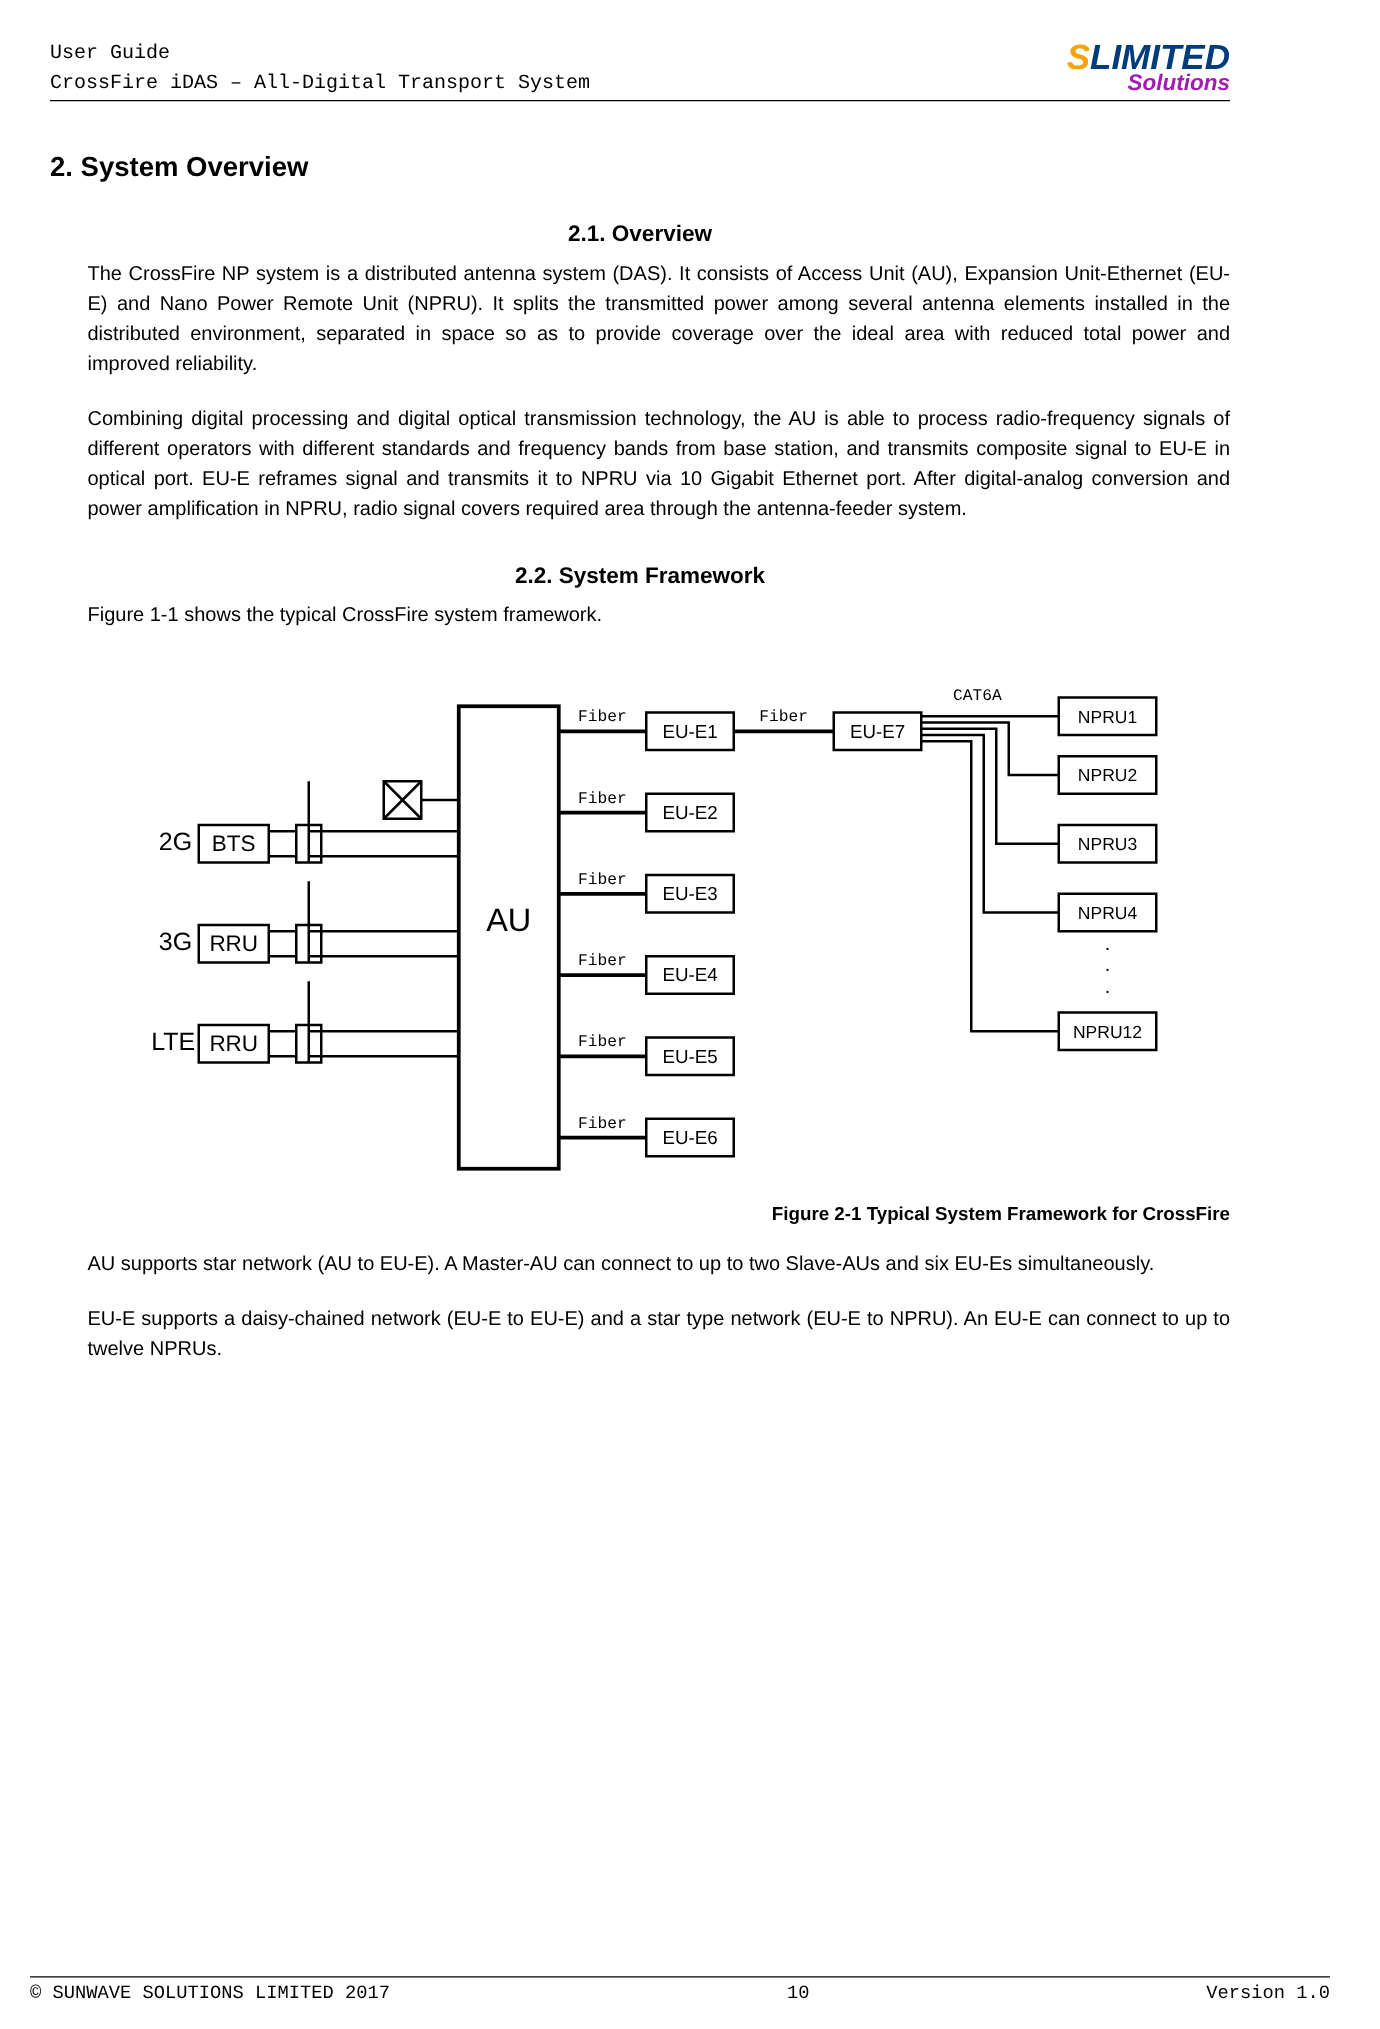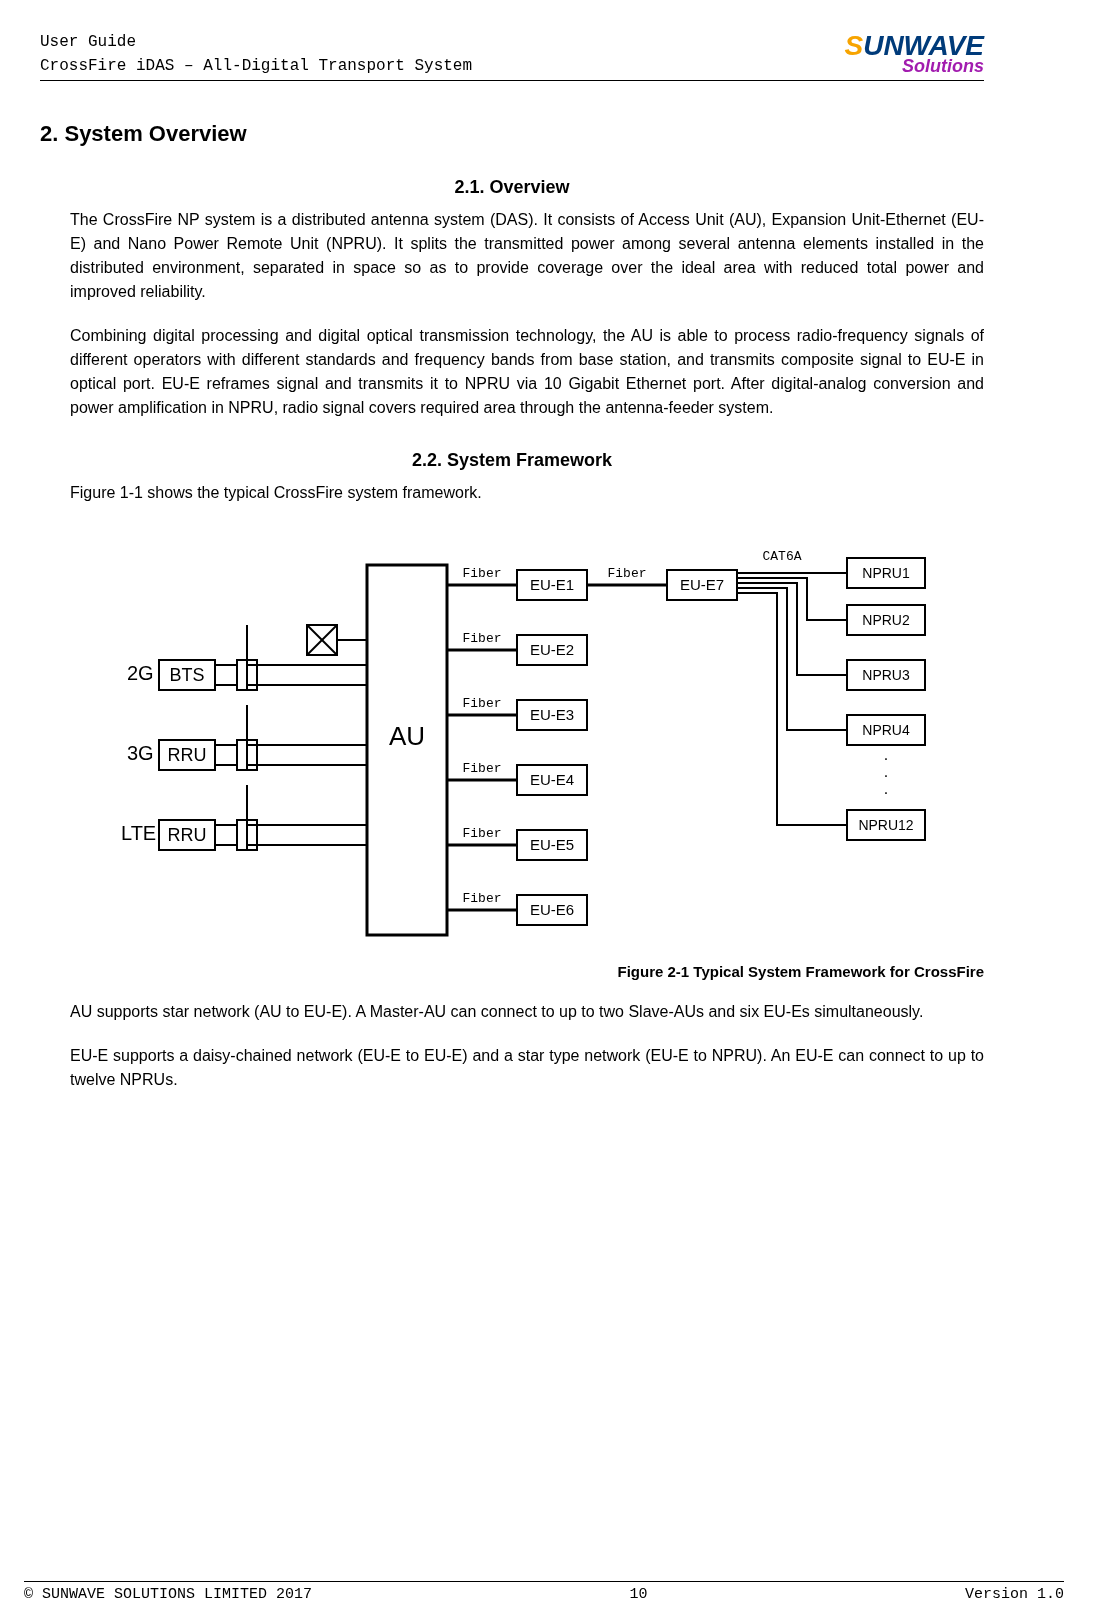--- a/index.html
+++ b/index.html
@@ -96,21 +96,21 @@
 </head>
 <body>
 
 <div class="header-row">
   <div class="header-left">
     <div>User Guide</div>
     <div>CrossFire iDAS – All-Digital Transport System</div>
   </div>
   <div class="logo">
     <div class="logo-main">
-      <span class="logo-sun">S</span><span>UNWAVE</span>
+      <span class="logo-sun">S</span><span>LIMITED</span>
     </div>
     <div class="logo-sub">Solutions</div>
   </div>
 </div>
 
 <h1>2.  System Overview</h1>
 
 <h2>2.1. Overview</h2>
 <p class="body-text">The CrossFire NP system is a distributed antenna system (DAS). It consists of Access Unit (AU), Expansion Unit-Ethernet (EU-E) and Nano Power Remote Unit (NPRU). It splits the transmitted power among several antenna elements installed in the distributed environment, separated in space so as to provide coverage over the ideal area with reduced total power and improved reliability.</p>
 <p class="body-text">Combining digital processing and digital optical transmission technology, the AU is able to process radio-frequency signals of different operators with different standards and frequency bands from base station, and transmits composite signal to EU-E in optical port. EU-E reframes signal and transmits it to NPRU via 10 Gigabit Ethernet port. After digital-analog conversion and power amplification in NPRU, radio signal covers required area through the antenna-feeder system.</p>

